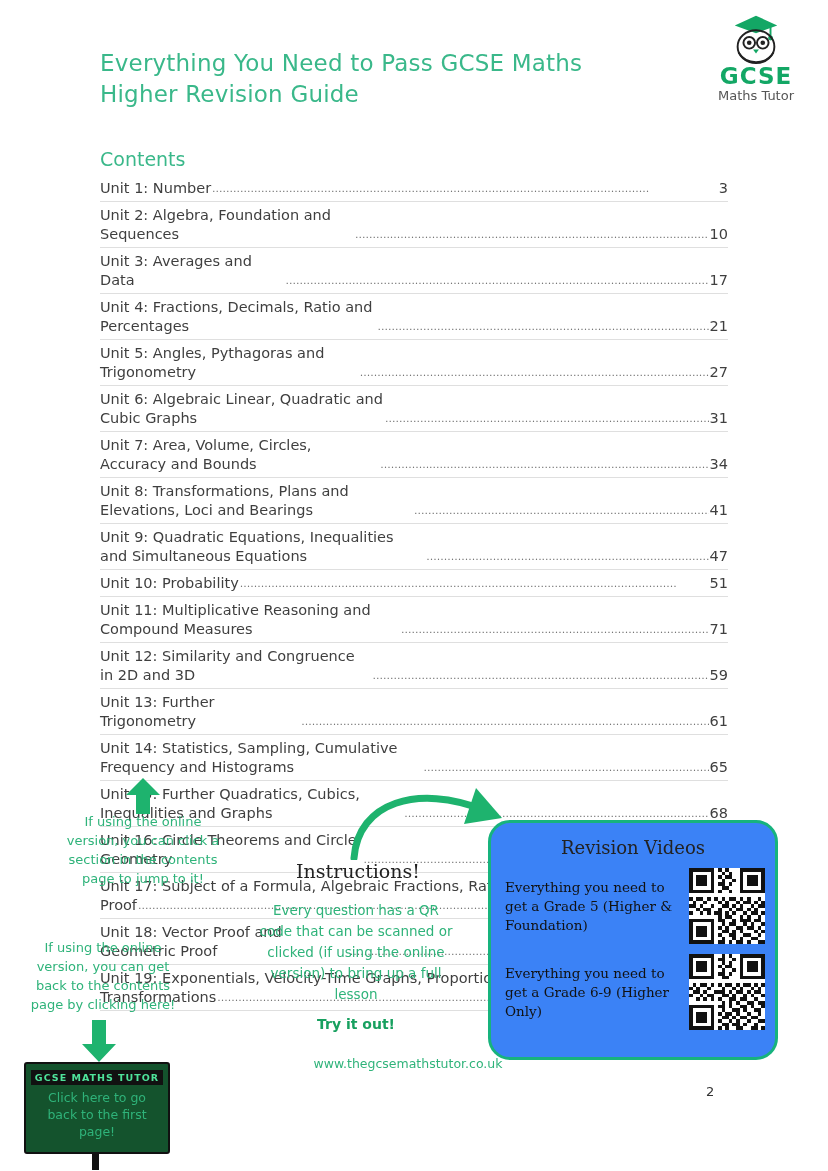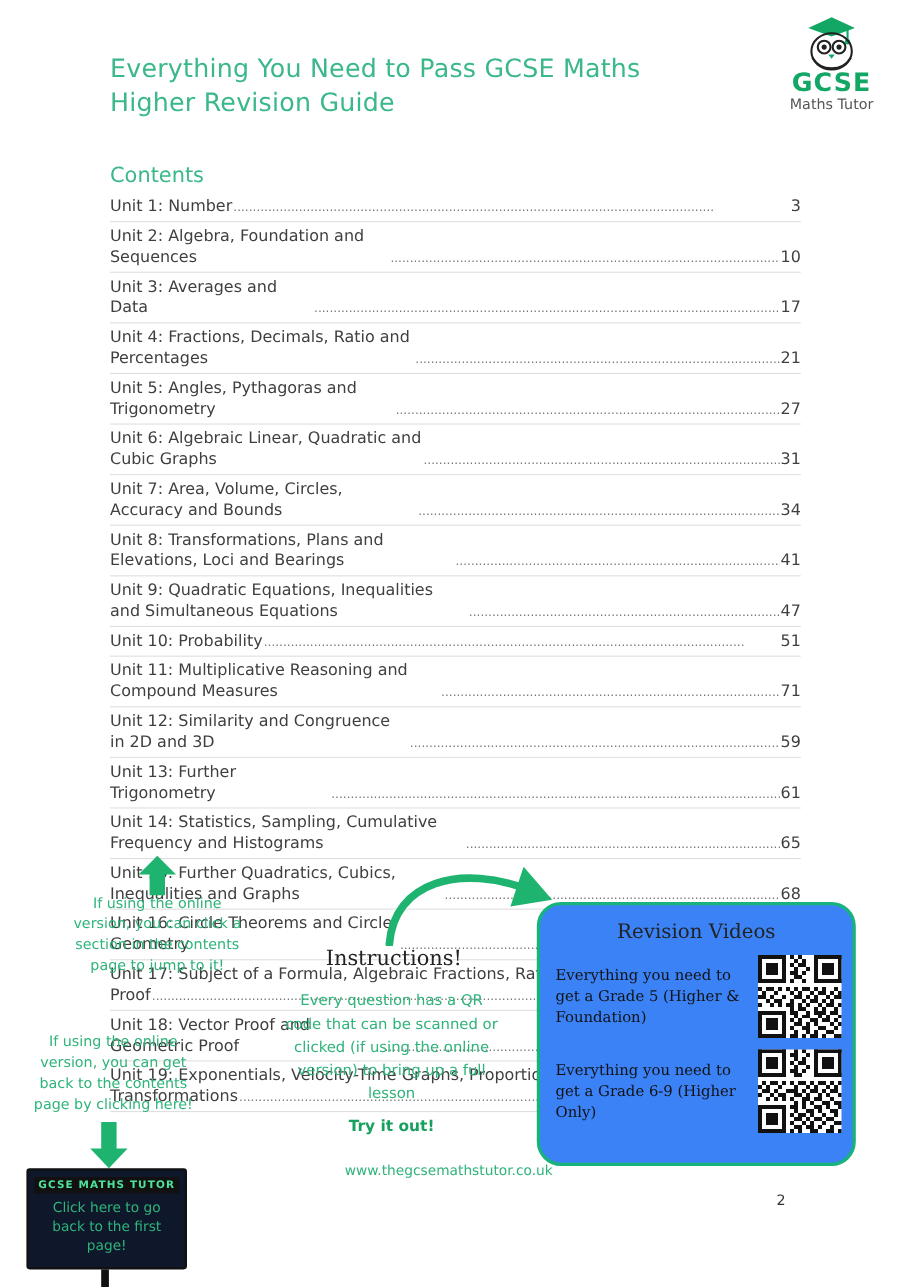--- a/index.html
+++ b/index.html
@@ -152,21 +152,21 @@
   }
 
   .back-box {
     position: absolute;
     left: 24px;
     top: 1062px;
     width: 146px;
     height: 92px;
     border: 2px solid #111;
     border-radius: 3px;
-    background: #0f172a;
+    background: #14532d;
     text-align: center;
     box-sizing: border-box;
   }
   .back-box .badge {
     margin: 6px auto 4px auto;
     display: inline-block;
     background: #111;
     color: #4ee39a;
     font-size: 9.5px;
     font-weight: bold;

